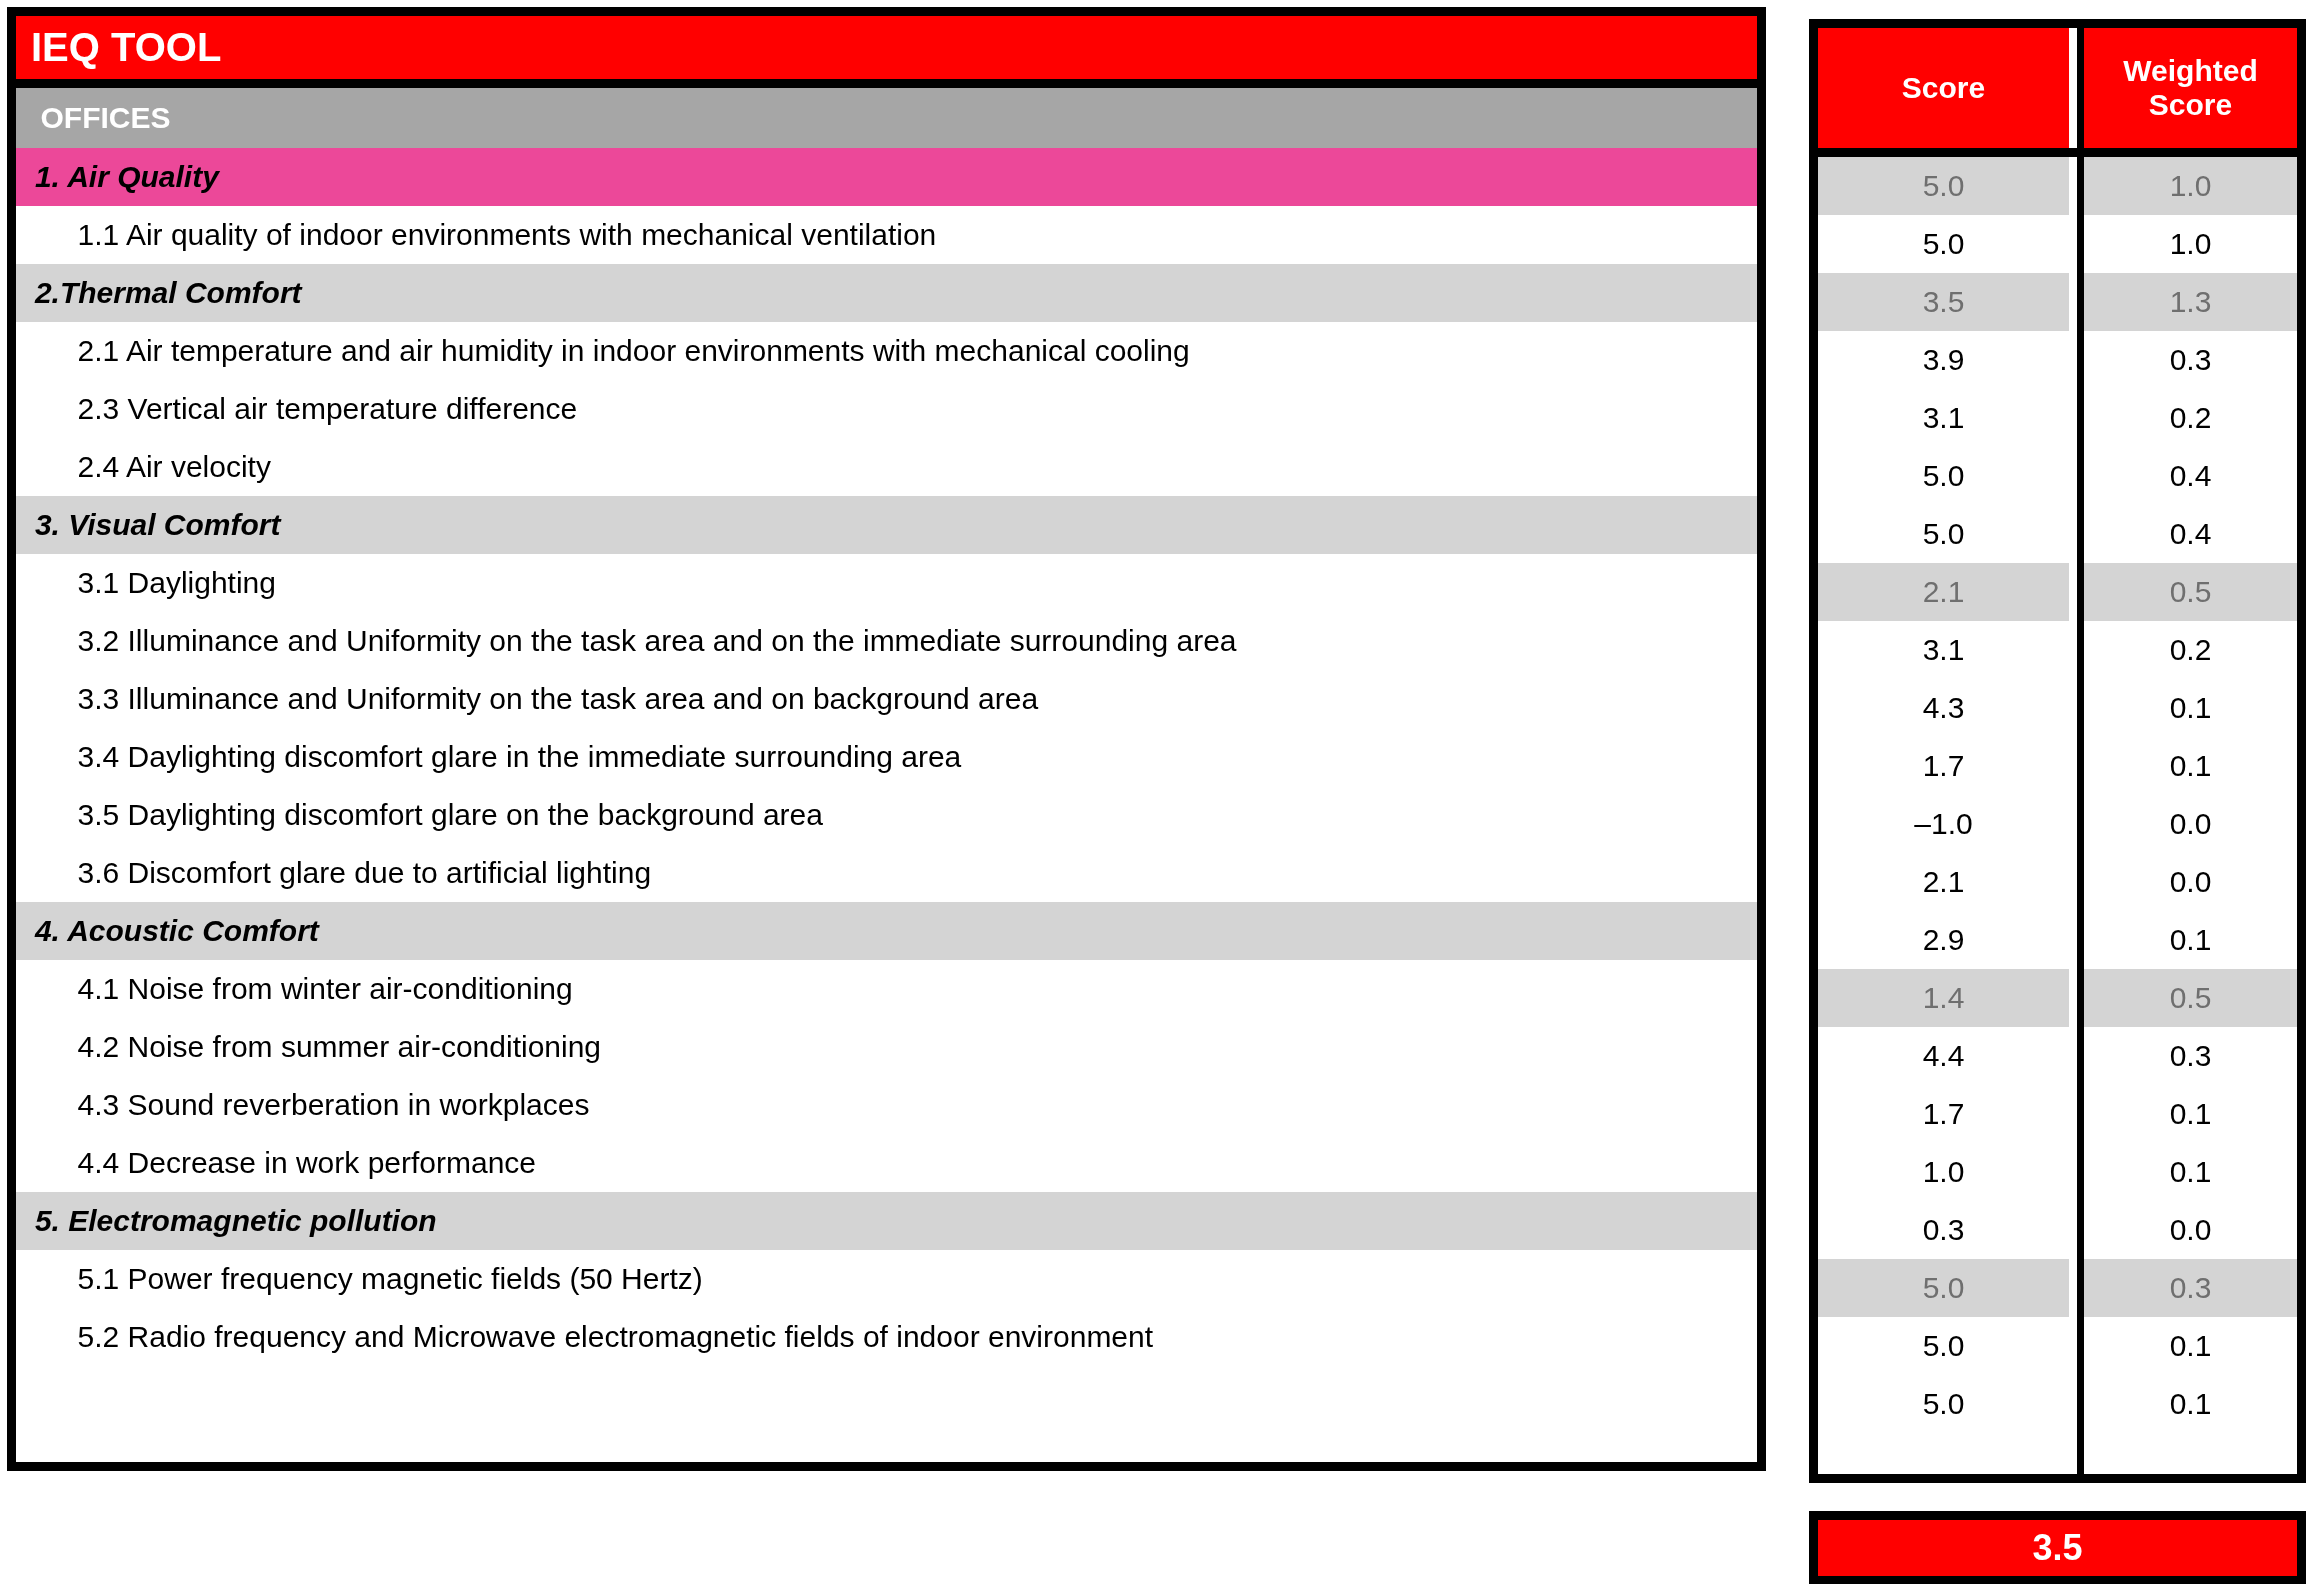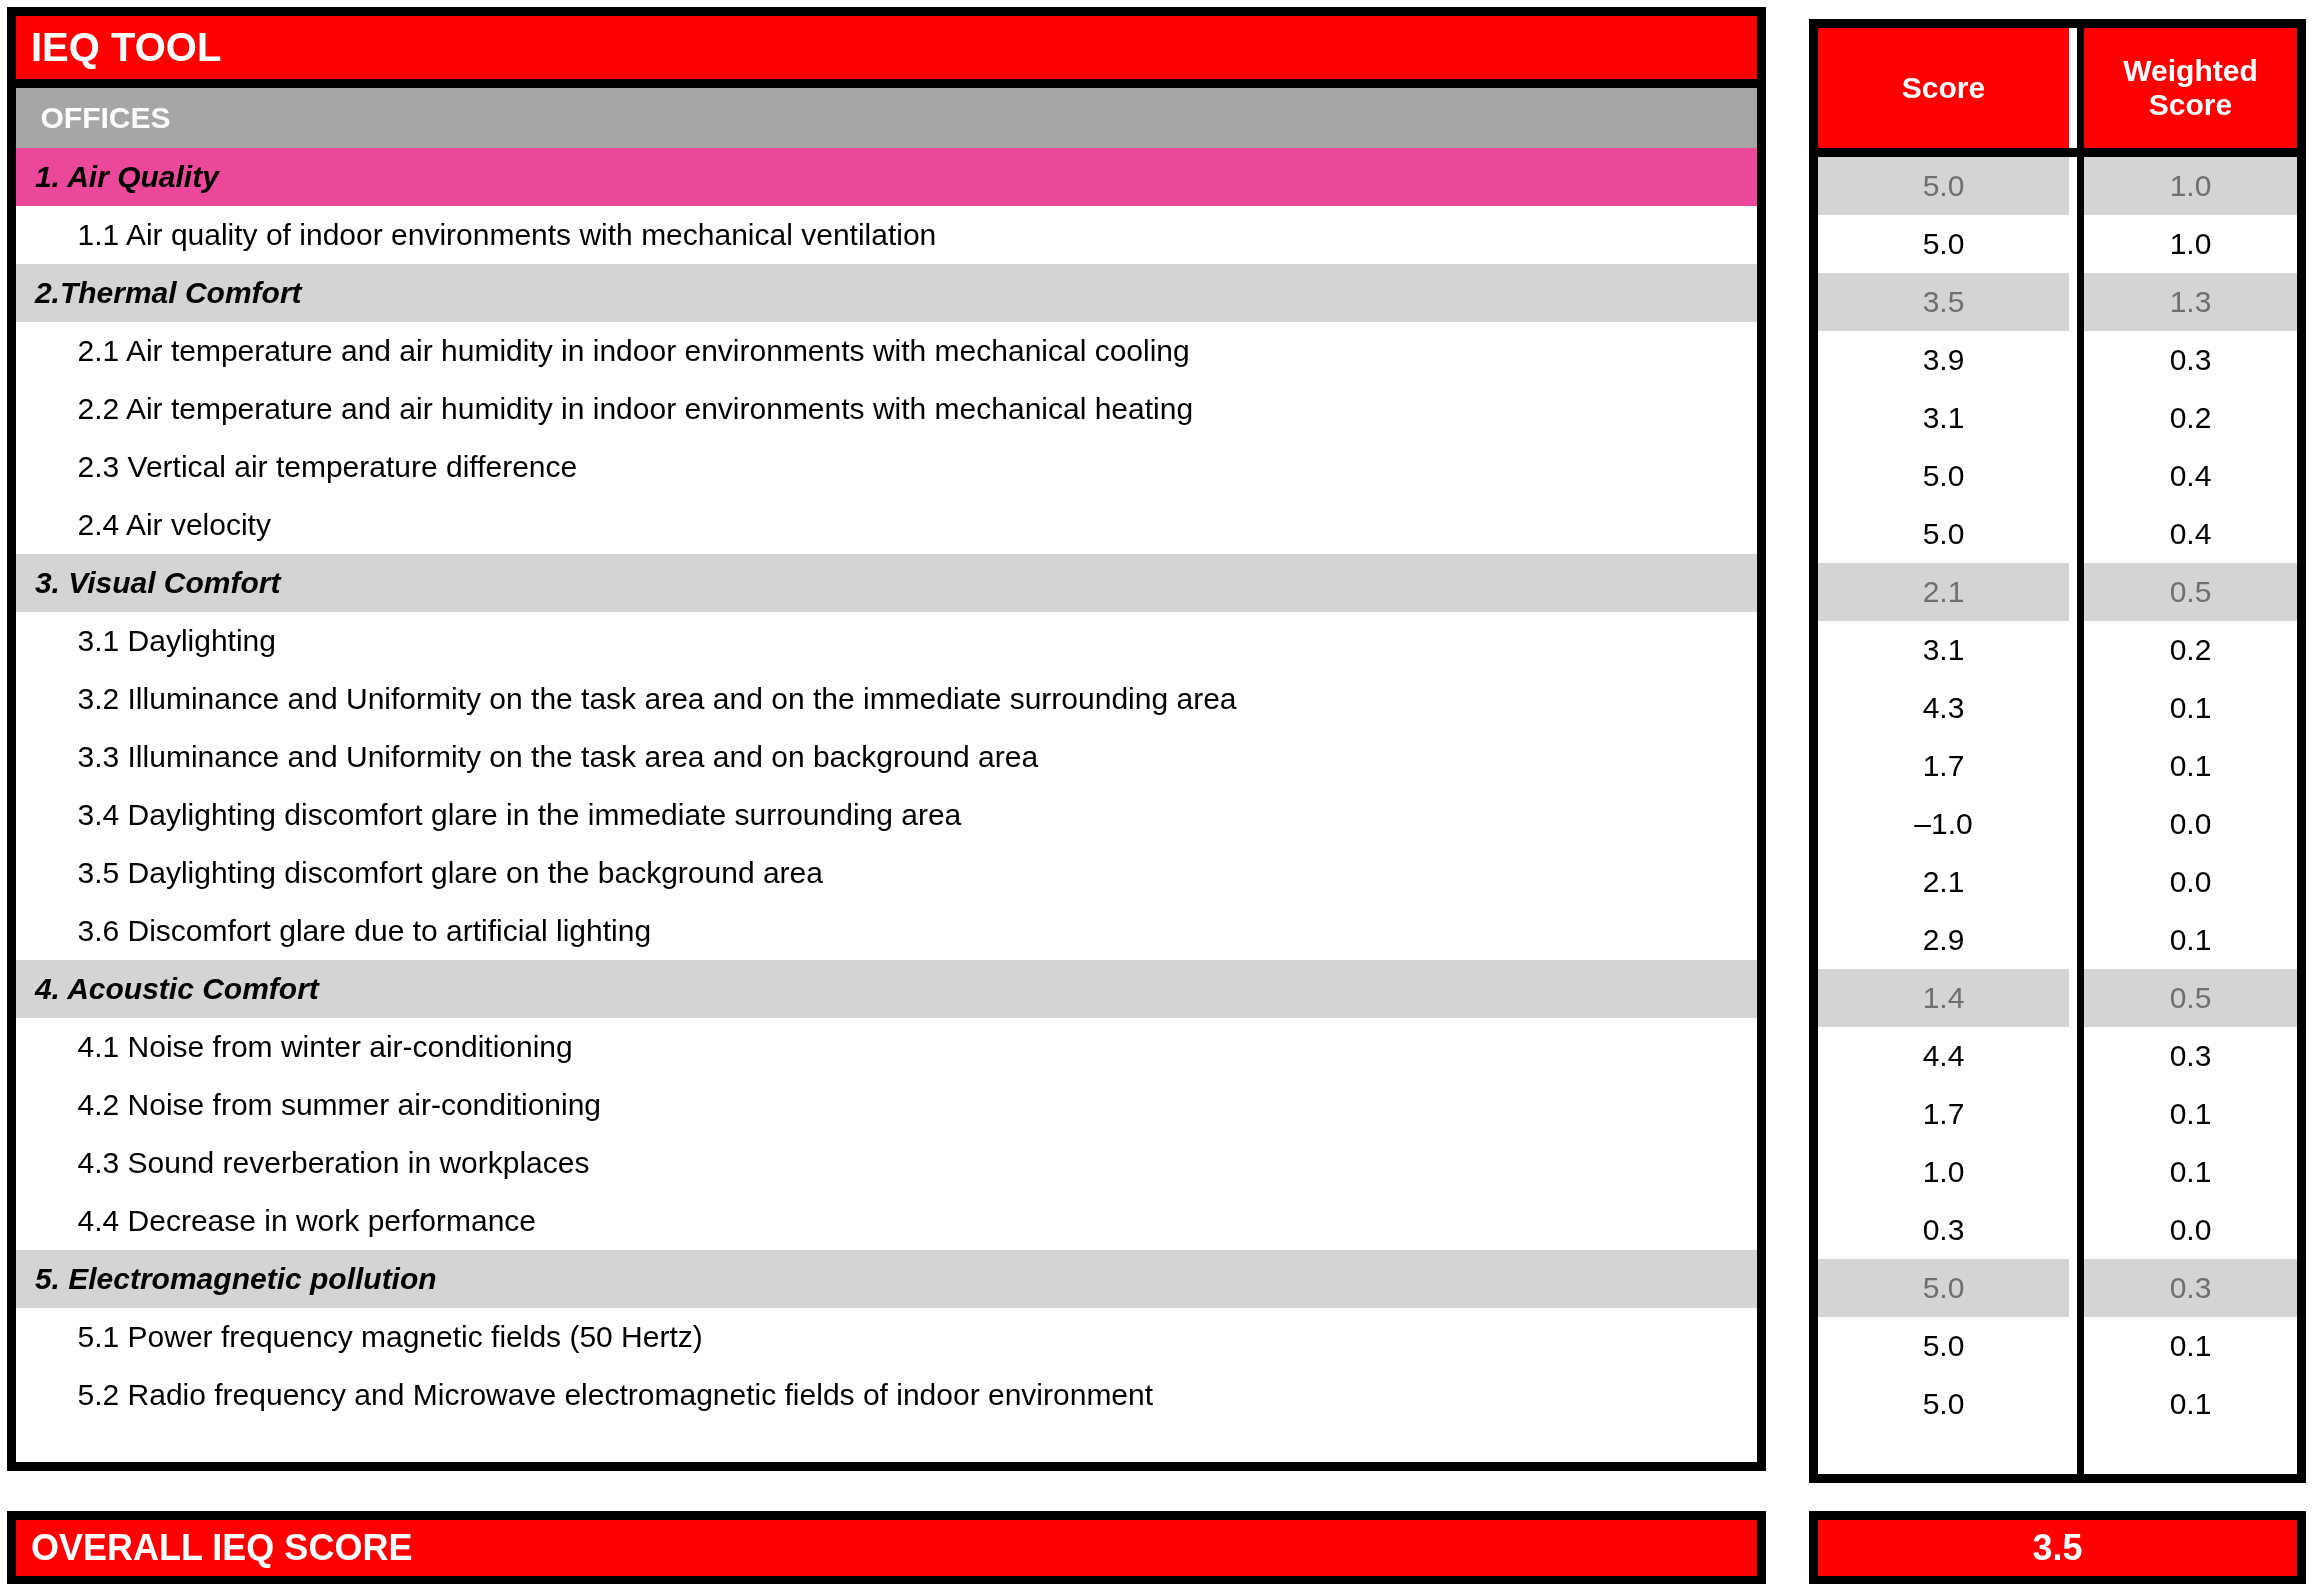--- a/index.html
+++ b/index.html
@@ -118,23 +118,20 @@
         <div class="trow item">
           <span>1.1 Air quality of indoor environments with mechanical ventilation</span>
         </div>
         <div class="trow category" style="background: rgb(212, 212, 212);">
           <span>2.Thermal Comfort</span>
         </div>
         <div class="trow item">
           <span>2.1 Air temperature and air humidity in indoor environments with mechanical cooling</span>
         </div>
         <div class="trow item">
-          <span>2.2 Air temperature and air humidity in indoor environments with mechanical heating</span>
-        </div>
-        <div class="trow item">
           <span>2.3 Vertical air temperature difference</span>
         </div>
         <div class="trow item">
           <span>2.4 Air velocity</span>
         </div>
         <div class="trow category" style="background: rgb(212, 212, 212);">
           <span>3. Visual Comfort</span>
         </div>
         <div class="trow item">
           <span>3.1 Daylighting</span>
@@ -280,21 +277,18 @@
           <div class="cell col-a">5.0</div>
           <div class="cell col-b">0.1</div>
         </div>
       </div>
     <div class="sfiller">
       <div class="cell col-a"></div>
       <div class="cell col-b"></div>
     </div>
   </div>
 
-  <div class="overall-bar" style="background: rgb(255, 0, 0);">
-    <span>OVERALL IEQ SCORE</span>
-  </div>
   <div class="overall-score" style="background: rgb(255, 0, 0);">
     <span>3.5</span>
   </div>
 
 </div>
 
 
 </body></html>

